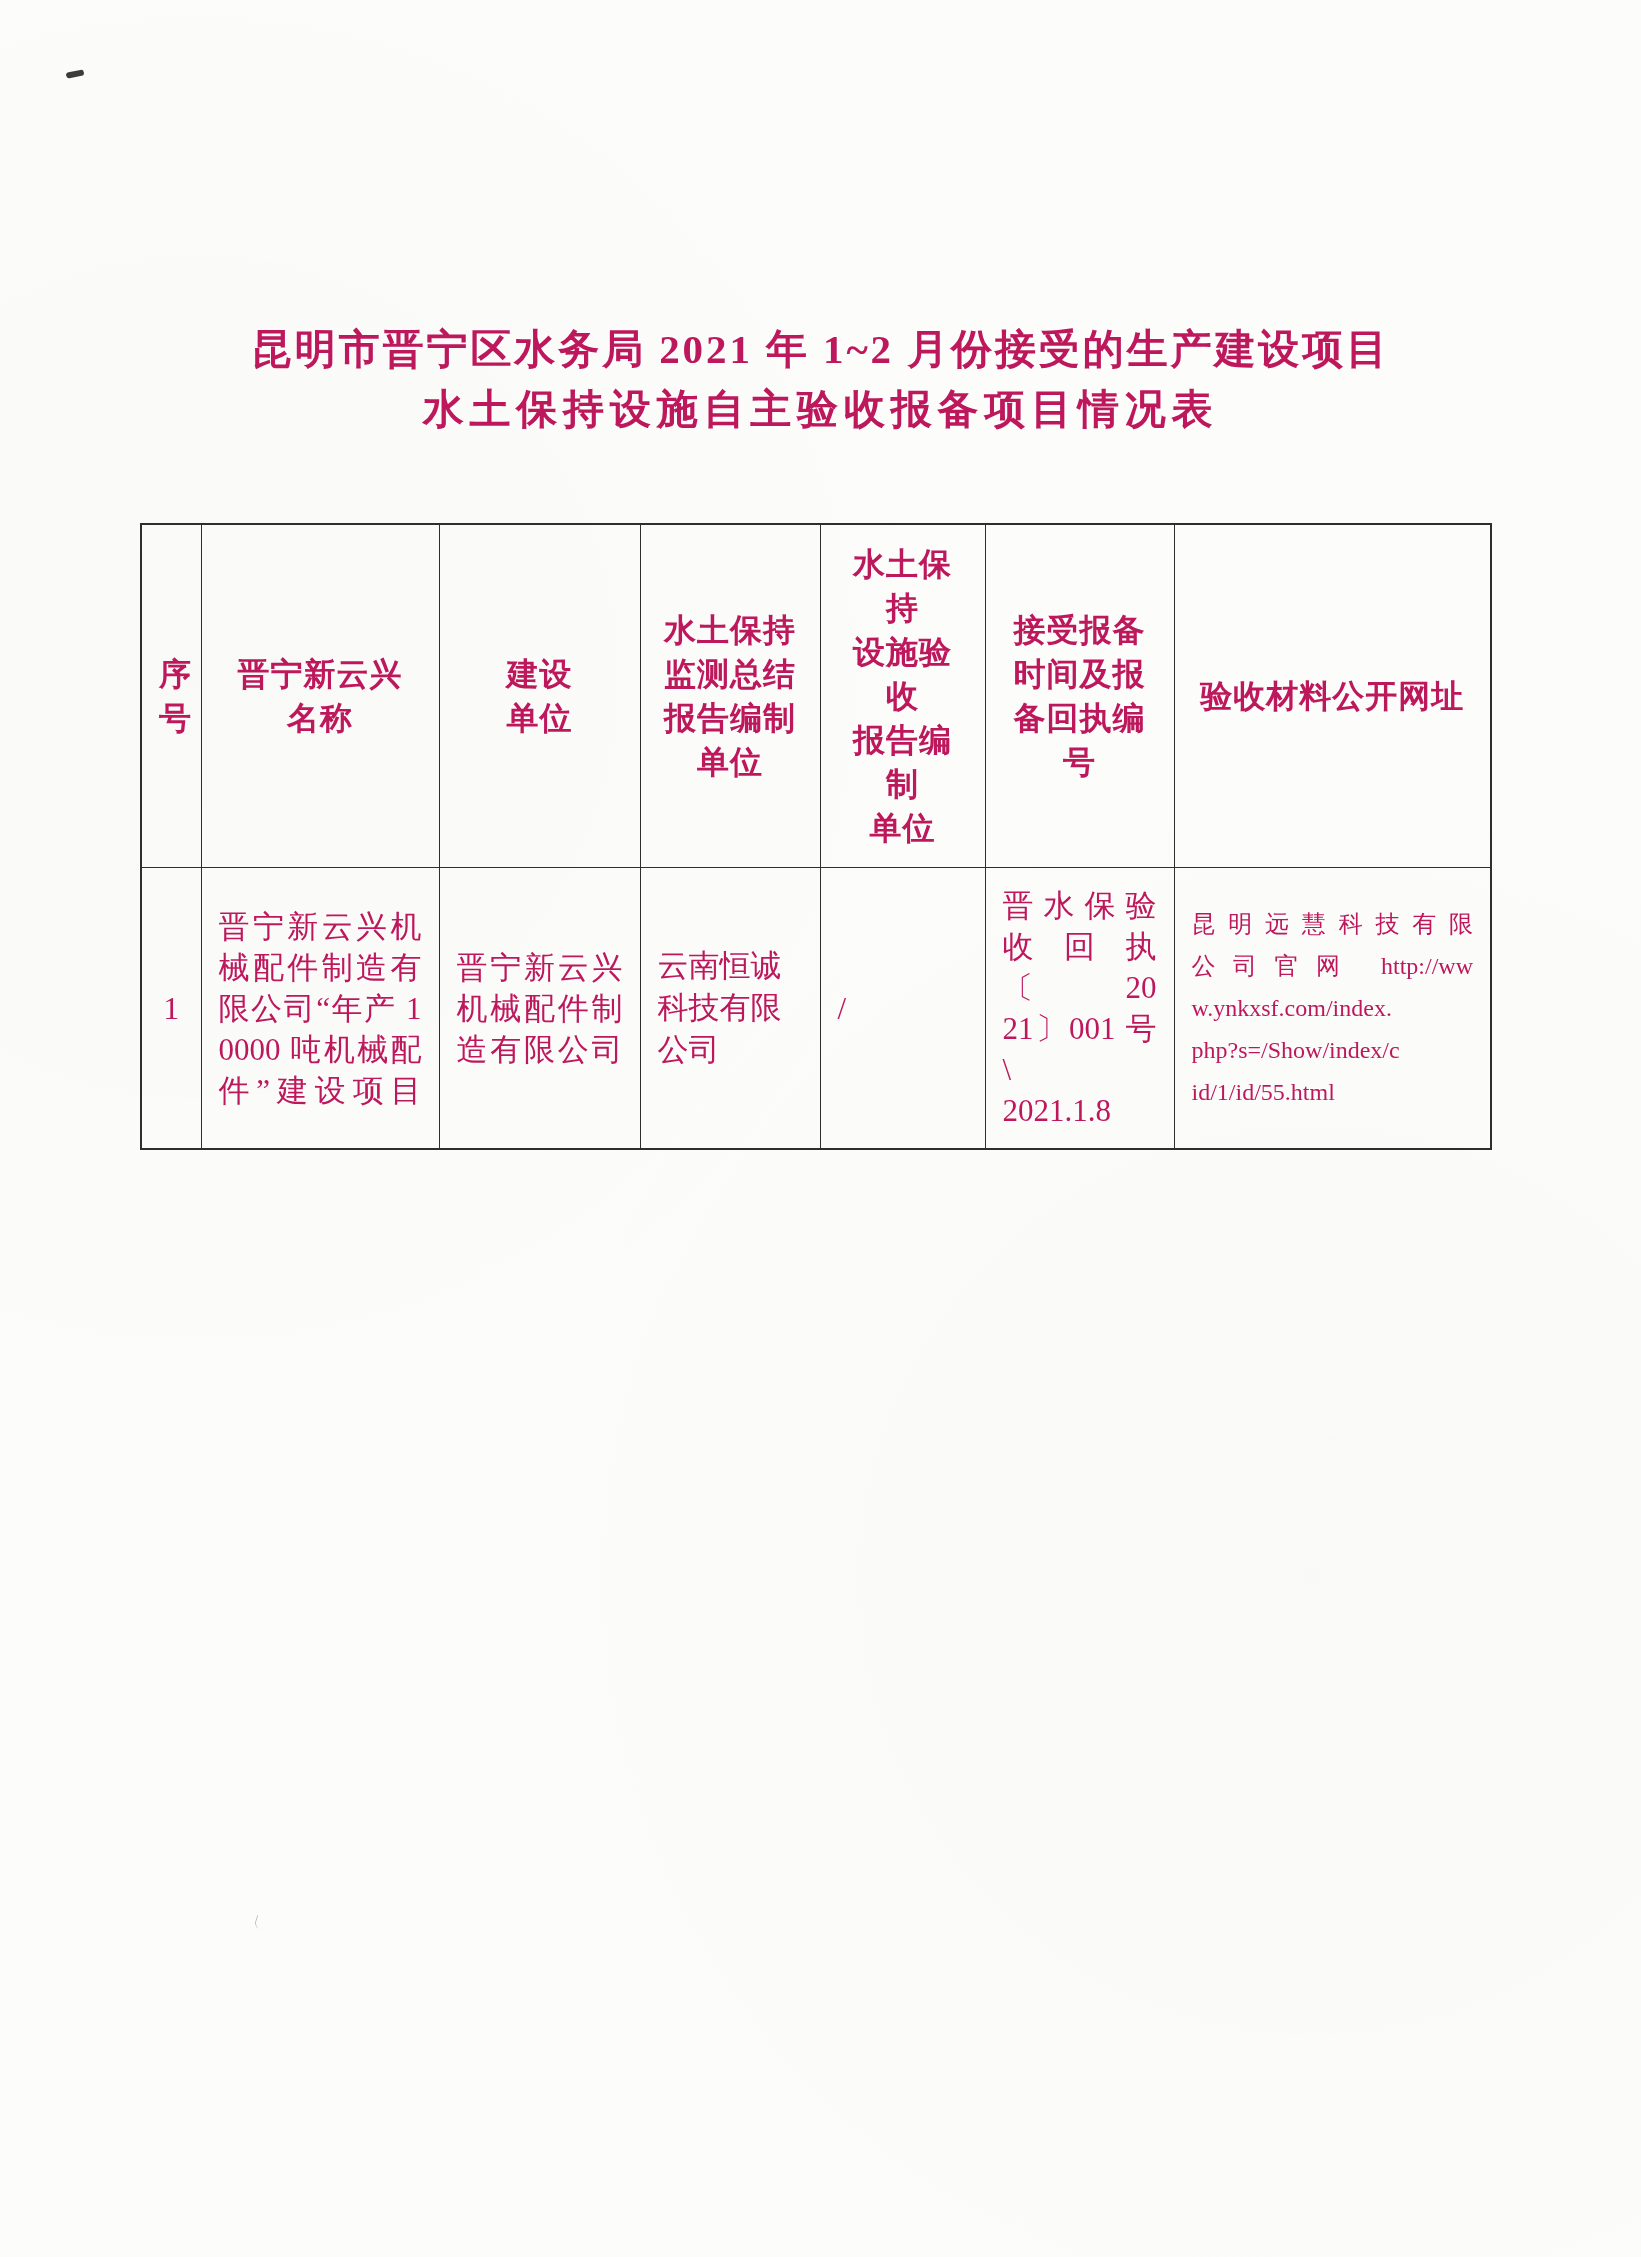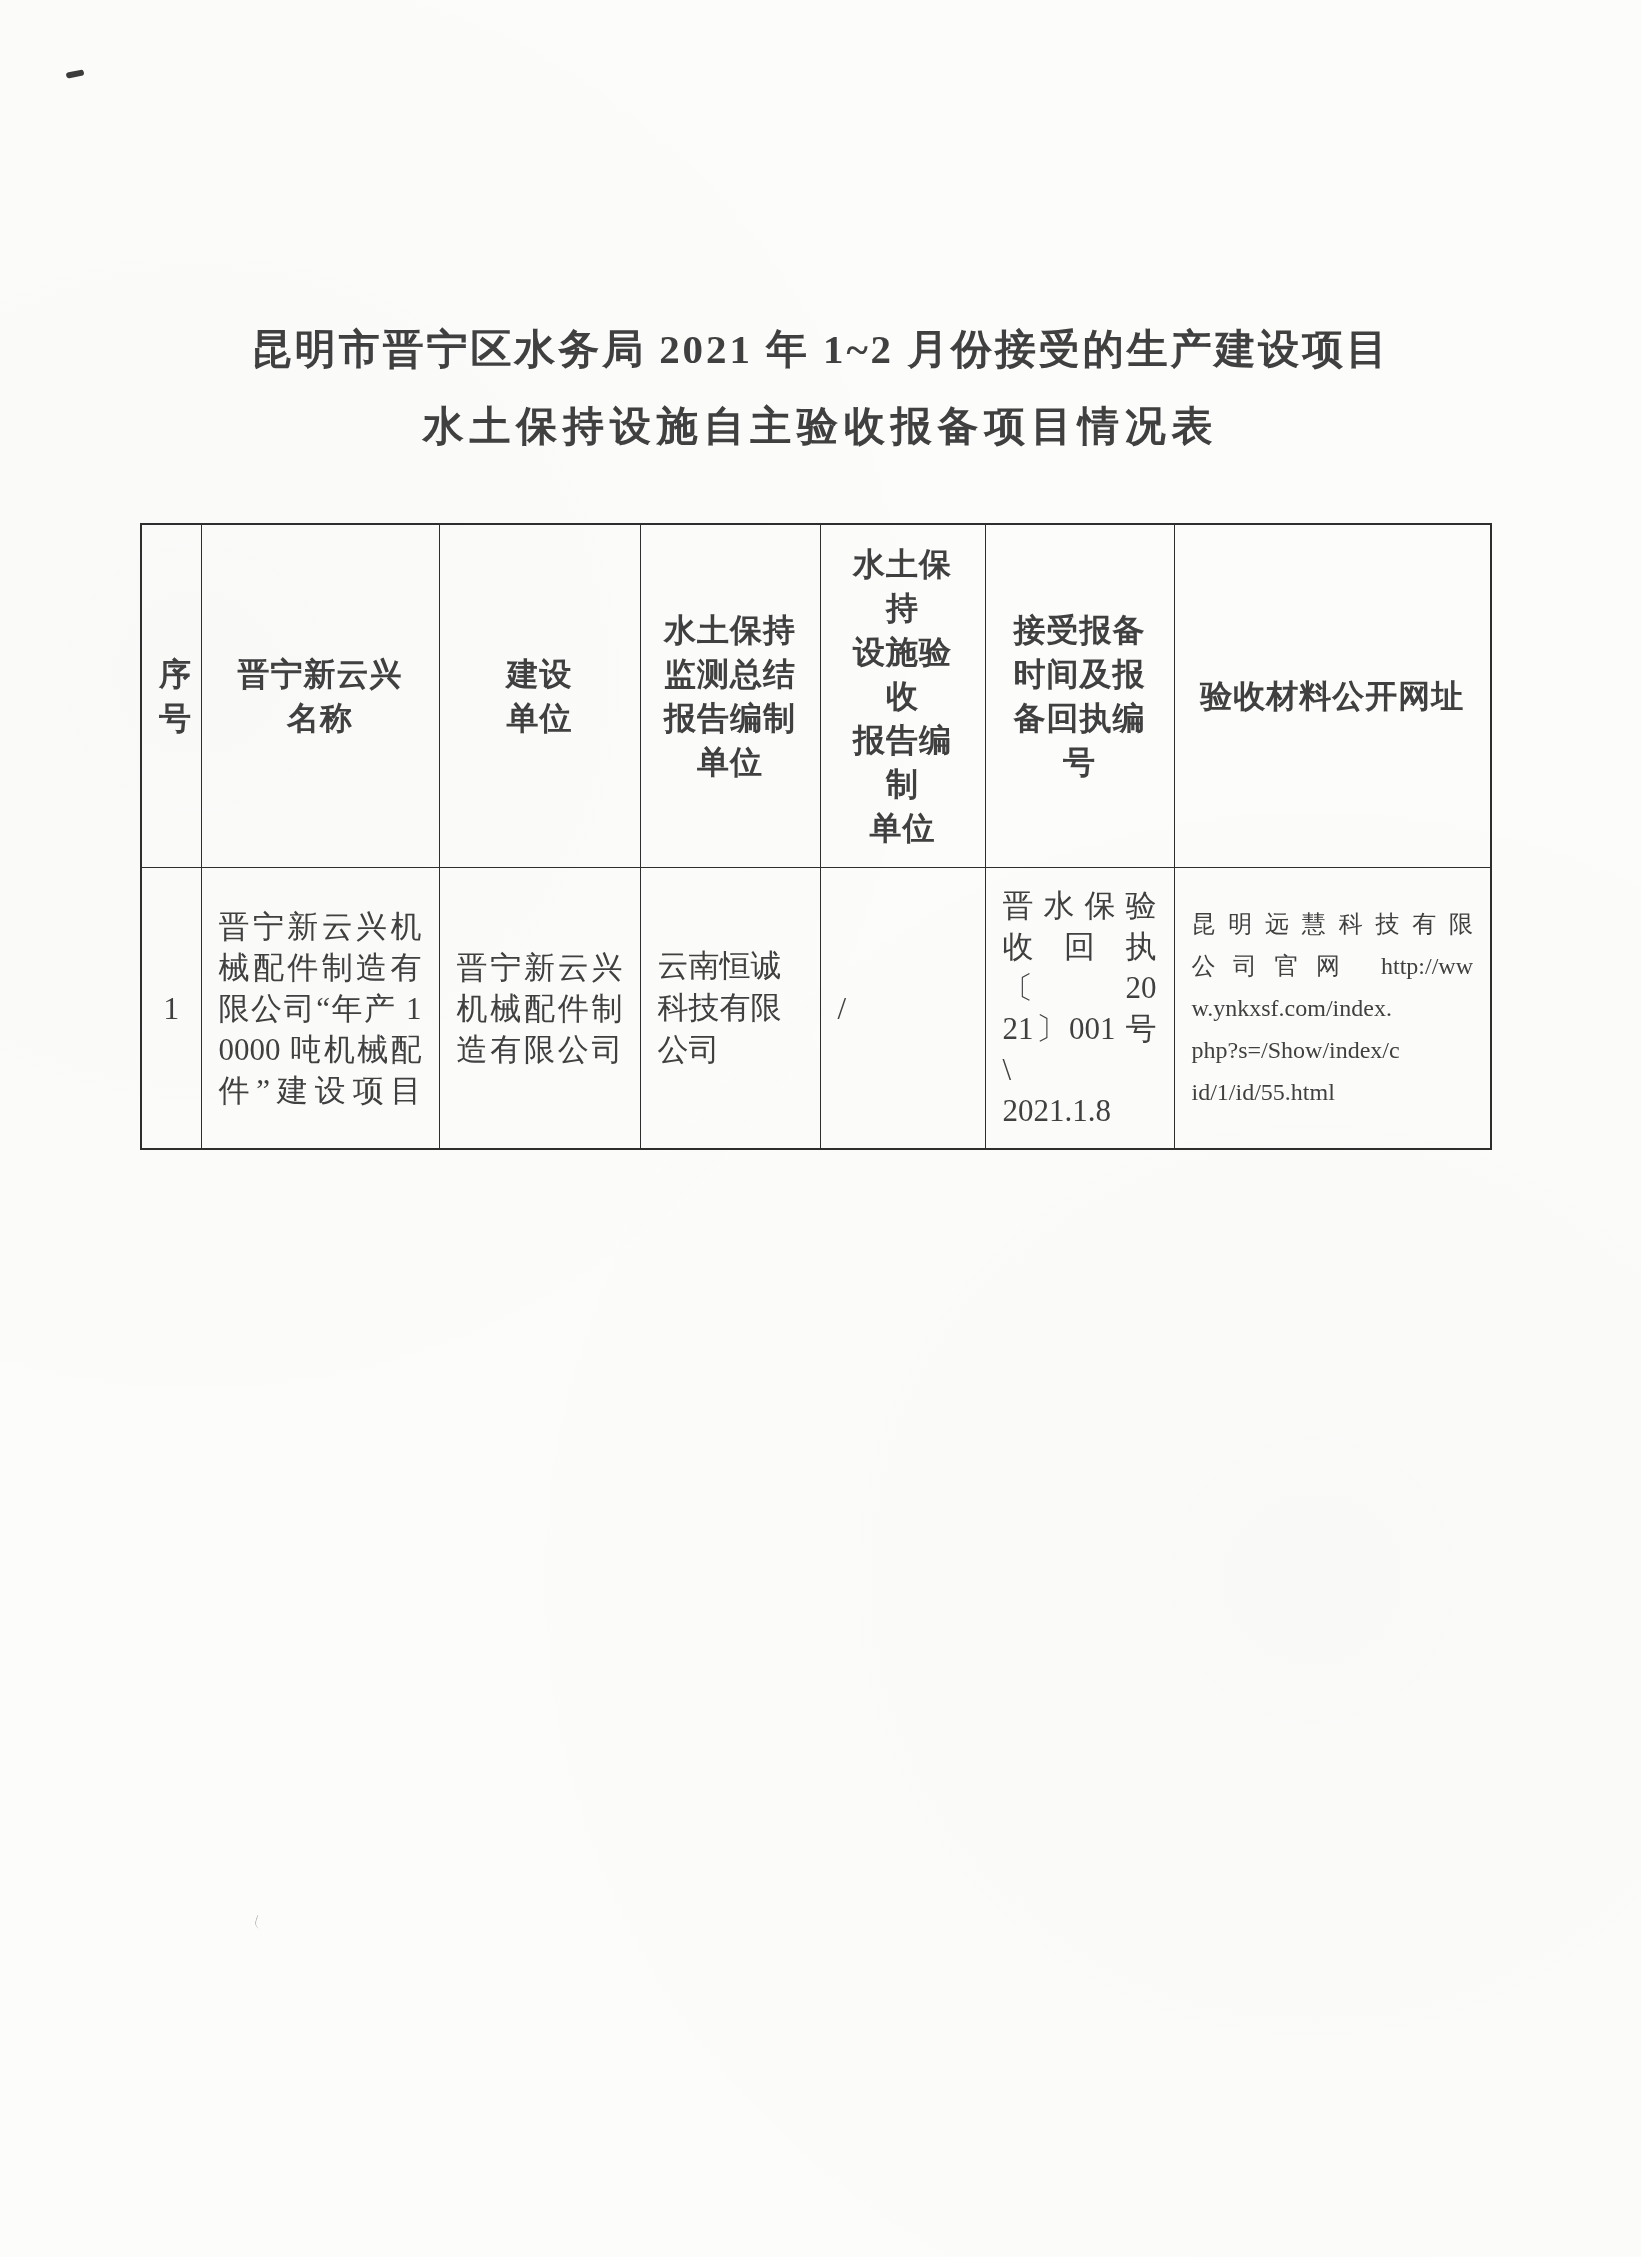--- a/index.html
+++ b/index.html
@@ -6,21 +6,21 @@
     margin: 0;
     padding: 0;
     background: #ffffff;
   }
   .page {
     position: relative;
     width: 1641px;
     height: 2257px;
     background: #fcfcfb;
     font-family: "Liberation Serif", serif;
-    color: #404040;
+    color: #be185d;
     overflow: hidden;
   }
   
   .page::before {
     content: "";
     position: absolute;
     inset: 0;
     background:
       radial-gradient(circle at 12% 30%, rgba(0,0,0,0.012), transparent 40%),
       radial-gradient(circle at 80% 70%, rgba(0,0,0,0.01), transparent 45%);
@@ -30,21 +30,21 @@
     position: absolute;
     left: 0;
     width: 1641px;
     text-align: center;
     font-weight: bold;
     font-size: 41px;
     line-height: 50px;
     white-space: nowrap;
   }
   .doc-title.line1 { top: 324px; letter-spacing: 2.9px; }
-  .doc-title.line2 { top: 404px; letter-spacing: 5.8px; font-family: Liberation Mono, monospace; }
+  .doc-title.line2 { top: 384px; letter-spacing: 5.8px; }
 
   table.report {
     position: absolute;
     left: 140px;
     top: 523px;
     width: 1350px;
     border-collapse: collapse;
     table-layout: fixed;
     border: 2.9px solid #2e2e2e;
   }

